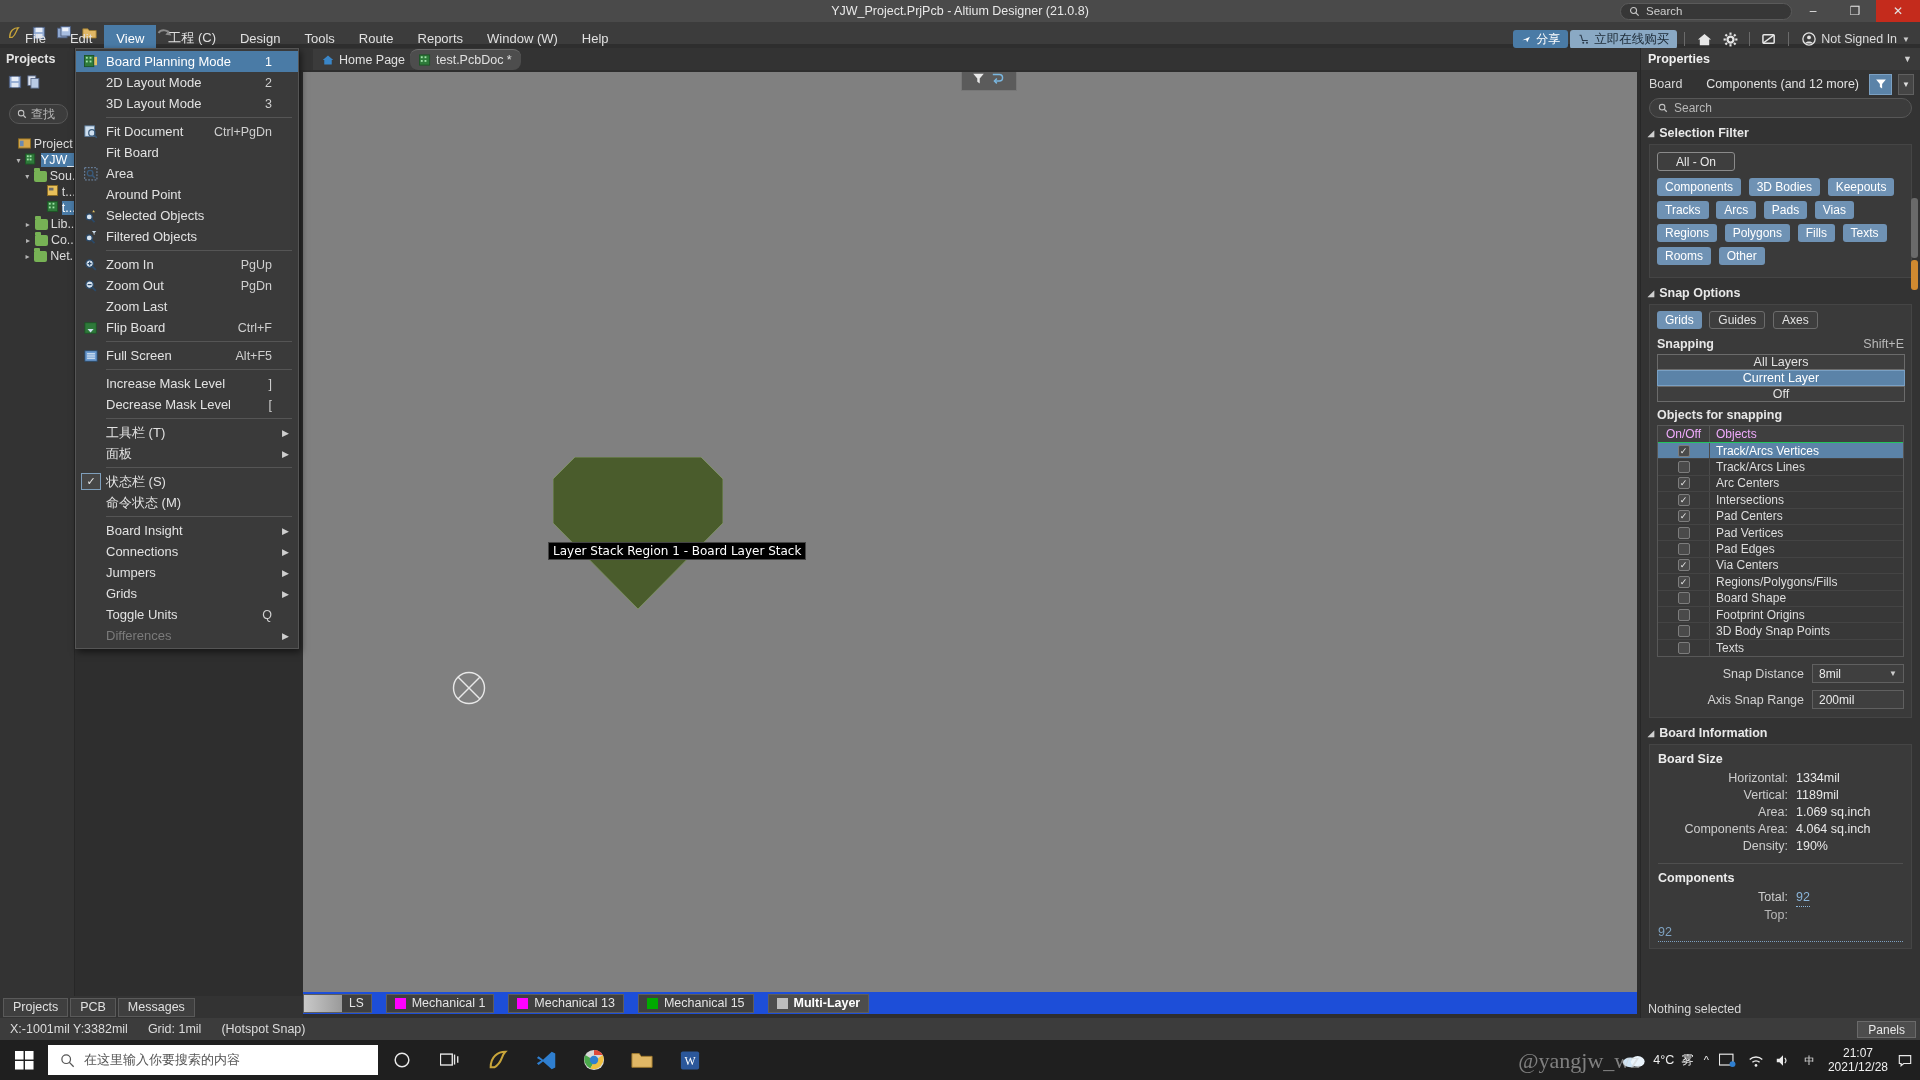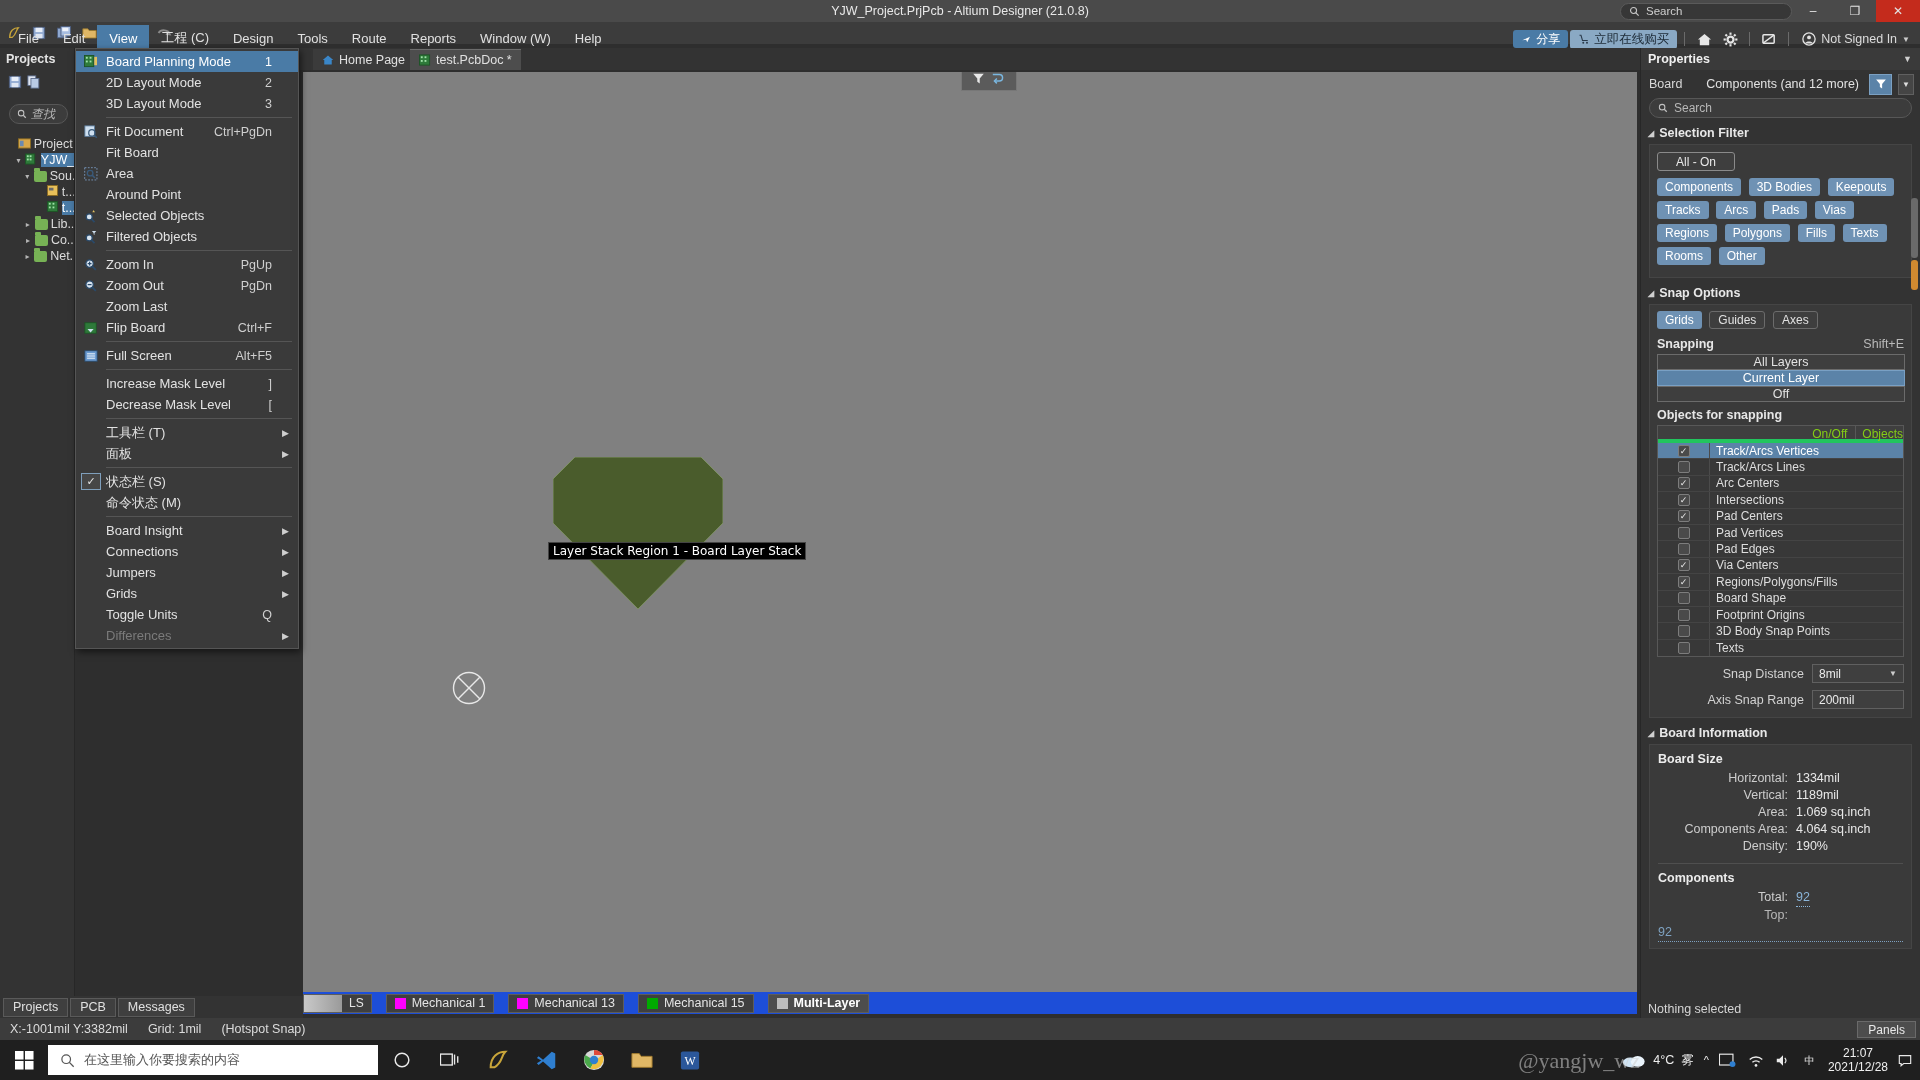--- a/index.html
+++ b/index.html
@@ -24,42 +24,42 @@
           color:#e3e3e3; font-size:12px; }
   .wbtn.close { background:#c42b1c; width:44px; }
 
   
   .qat { position:absolute; left:0; top:22px; width:1920px; height:22px; background:#3c3c3c; }
   .qat .icons { display:flex; align-items:center; height:22px; padding-left:4px; gap:5px; }
   .qat-ic { width:20px; height:18px; display:flex; align-items:center; justify-content:center; }
 
   
   .menubar { position:absolute; left:0; top:22px; width:1920px; height:26px;
-             background:#3c3c3c; display:flex; align-items:center; padding-left:4px; }
+             background:#3c3c3c; display:flex; align-items:center; padding-left:11px; }
   .menu-item { height:26px; padding:0 12px; display:flex; align-items:center;
                font-size:13px; color:#e0e0e0; white-space:nowrap; }
   .menu-item.active { background:#4a7ba6; color:#fff; }
   .mb-right { position:absolute; right:4px; top:0; height:26px; display:flex; align-items:center; gap:2px; }
   .share-btn { background:#4a7ba6; color:#fff; border-radius:3px; height:18px;
                display:flex; align-items:center; gap:4px; padding:0 8px; font-size:12px; }
   .buy-btn { background:#8aa9c4; color:#1c2a36; border-radius:3px; height:19px;
              display:flex; align-items:center; gap:4px; padding:0 8px; font-size:12.5px; }
   .mb-sep { width:1px; height:14px; background:#6a6a6a; margin:0 5px; }
   .mb-ic { width:24px; height:22px; display:flex; align-items:center; justify-content:center; }
   .signin { display:flex; align-items:center; gap:5px; color:#dcdcdc; font-size:12.5px; padding:0 6px; }
 
   
   .leftpanel { position:absolute; left:0; top:48px; width:75px; height:948px; background:#333333;
                border-right:1px solid #272727; }
   .lp-header { height:22px; display:flex; align-items:center; padding-left:6px;
                font-size:12.5px; font-weight:bold; color:#e4e4e4; }
   .lp-tools { height:26px; display:flex; align-items:center; gap:5px; padding-left:8px; }
   .lp-search { margin:8px 6px 0 9px; height:20px; background:#3c3c3c; border:1px solid #575757;
                border-radius:10px; display:flex; align-items:center; gap:4px; padding:0 7px;
-               color:#b8b8b8; font-size:12px; overflow:hidden;font-style:italic; }
+               color:#b8b8b8; font-size:12px; overflow:hidden; }
   .tree { margin-top:12px; padding-left:8px; font-size:12.5px; }
   .tnode { display:flex; align-items:center; gap:3px; height:16px; white-space:nowrap; color:#dcdcdc; }
   .tnode .arrow { width:9px; color:#b5b5b5; font-size:8px; display:flex; justify-content:center; }
   .tnode .lbl { overflow:hidden; }
   .tnode.sel .lbl { background:#4a7ba6; color:#fff; }
   .folder { width:13px; height:11px; background:#77b255; border-radius:1px 2px 2px 2px;
             position:relative; flex:0 0 auto; }
   .folder:before { content:""; position:absolute; left:0; top:-3px; width:6px; height:3px;
                    background:#77b255; border-radius:1px 1px 0 0; }
 
@@ -77,21 +77,21 @@
   .dd-item.highlight .dd-shortcut { color:#fff; }
   .dd-arrow { position:absolute; right:9px; font-size:9px; color:#cfcfcf; }
   .dd-sep { height:1px; background:#555; margin:3px 6px 3px 30px; }
   .dd-check { width:20px; height:17px; border:1px solid #7f9fbc; background:#464646;
               display:flex; align-items:center; justify-content:center; color:#e6e6e6; font-size:11px; }
 
   
   .doctabs { position:absolute; left:300px; top:48px; width:1340px; height:22px; background:#333333; }
   .dtab { position:absolute; top:1px; height:21px; display:flex; align-items:center; gap:5px;
           padding:0 9px; font-size:12.5px; color:#e0e0e0; background:#3b3b3b; }
-  .dtab.active { background:#4d4d4d; border-top:1px solid #6d6d6d; }
+  .dtab.active { background:#4d4d4d; border-top:1px solid #6d6d6d;border-radius:8px; }
 
   
   .canvas { position:absolute; left:303px; top:72px; width:1334px; height:920px;
             background:#808080; overflow:hidden; }
   .viewcfg { position:absolute; left:658px; top:-4px; width:56px; height:23px;
              background:#5b5b5b; border:1px solid #777; display:flex; align-items:center;
              justify-content:center; gap:6px; }
   .board-shape { position:absolute; }
   .tooltip { position:absolute; background:#000; color:#fff; font-size:12px;
              padding:1px 4px; white-space:nowrap; border:1px solid #444;
@@ -149,22 +149,22 @@
   .row-lr { display:flex; align-items:center; justify-content:space-between;
             font-size:12.5px; font-weight:bold; color:#e6e6e6; margin:2px 0 3px; }
   .row-lr .rt { font-weight:normal; color:#b9b9b9; }
   .seg { display:flex; width:100%;flex-direction:column; }
   .seg > div { flex:1; height:20px; display:flex; align-items:center; justify-content:center;
                font-size:12.5px; border:1px solid #6b6b6b; background:#3e3e3e;
                color:#e2e2e2; margin-right:-1px; }
   .seg > div.on { background:#5b83a8; color:#fff; border-color:#79a0c4; }
   .sublabel { font-size:12.5px; font-weight:bold; color:#e6e6e6; margin:6px 0 3px; }
   .objtable { border:1px solid #585858; background:#383838; }
-  .objhead { display:flex; height:17px; font-size:12px; color:#84cc16; background:#3f3f3f;
-             border-bottom:4px solid #22c55e;justify-content:flex-end; }
+  .objhead { display:flex; height:17px; font-size:12px; color:#f0abfc; background:#3f3f3f;
+             border-bottom:1px solid #22c55e; }
   .objhead .c1 { width:52px; text-align:center; border-right:1px solid #585858; padding-top:1px; }
   .objhead .c2 { padding-left:6px; padding-top:1px; }
   .objrow { display:flex; height:16.4px; align-items:center; font-size:12px; color:#dedede;
             border-bottom:1px solid #444; }
   .objrow.sel { background:#5b83a8; color:#fff; }
   .objrow .c1 { width:52px; display:flex; align-items:center; justify-content:center;
                 border-right:1px solid #4b4b4b; height:100%; }
   .objrow .c2 { padding-left:6px; }
   .cbx { width:12px; height:12px; border:1px solid #7d7d7d; background:#4a4a4a; border-radius:2px;
          display:flex; align-items:center; justify-content:center; font-size:9px; color:#e9e9e9; }

